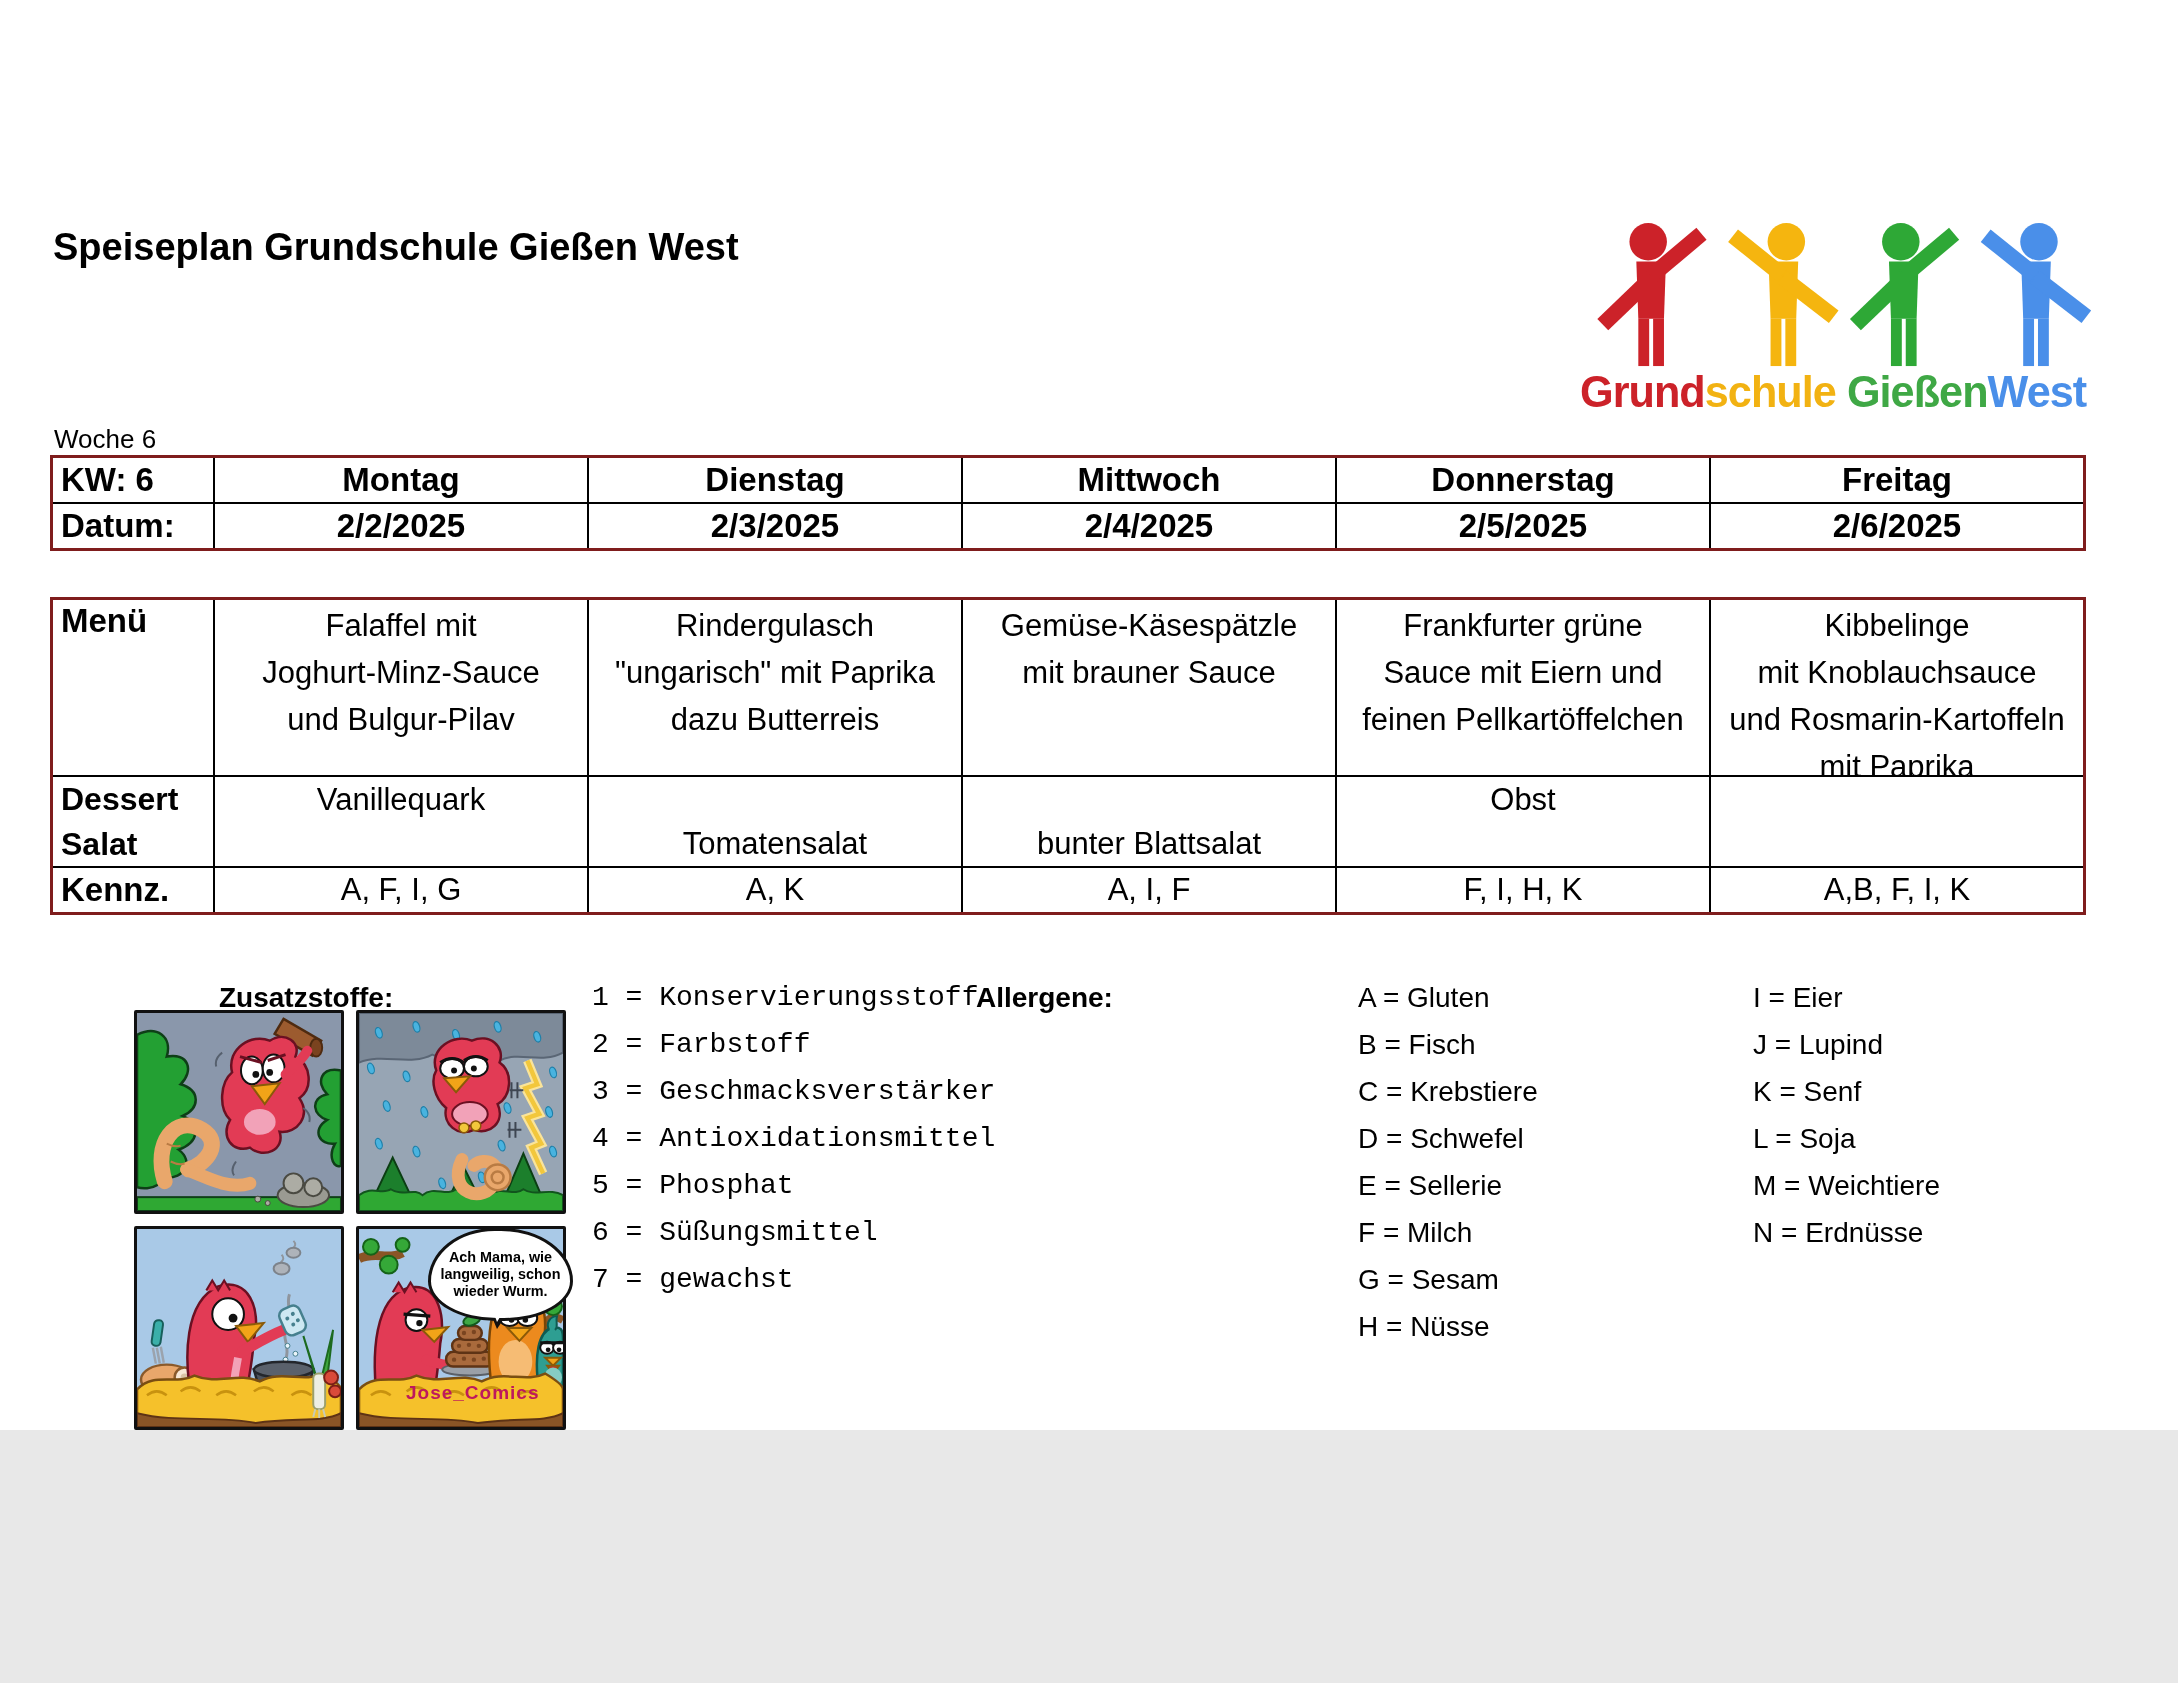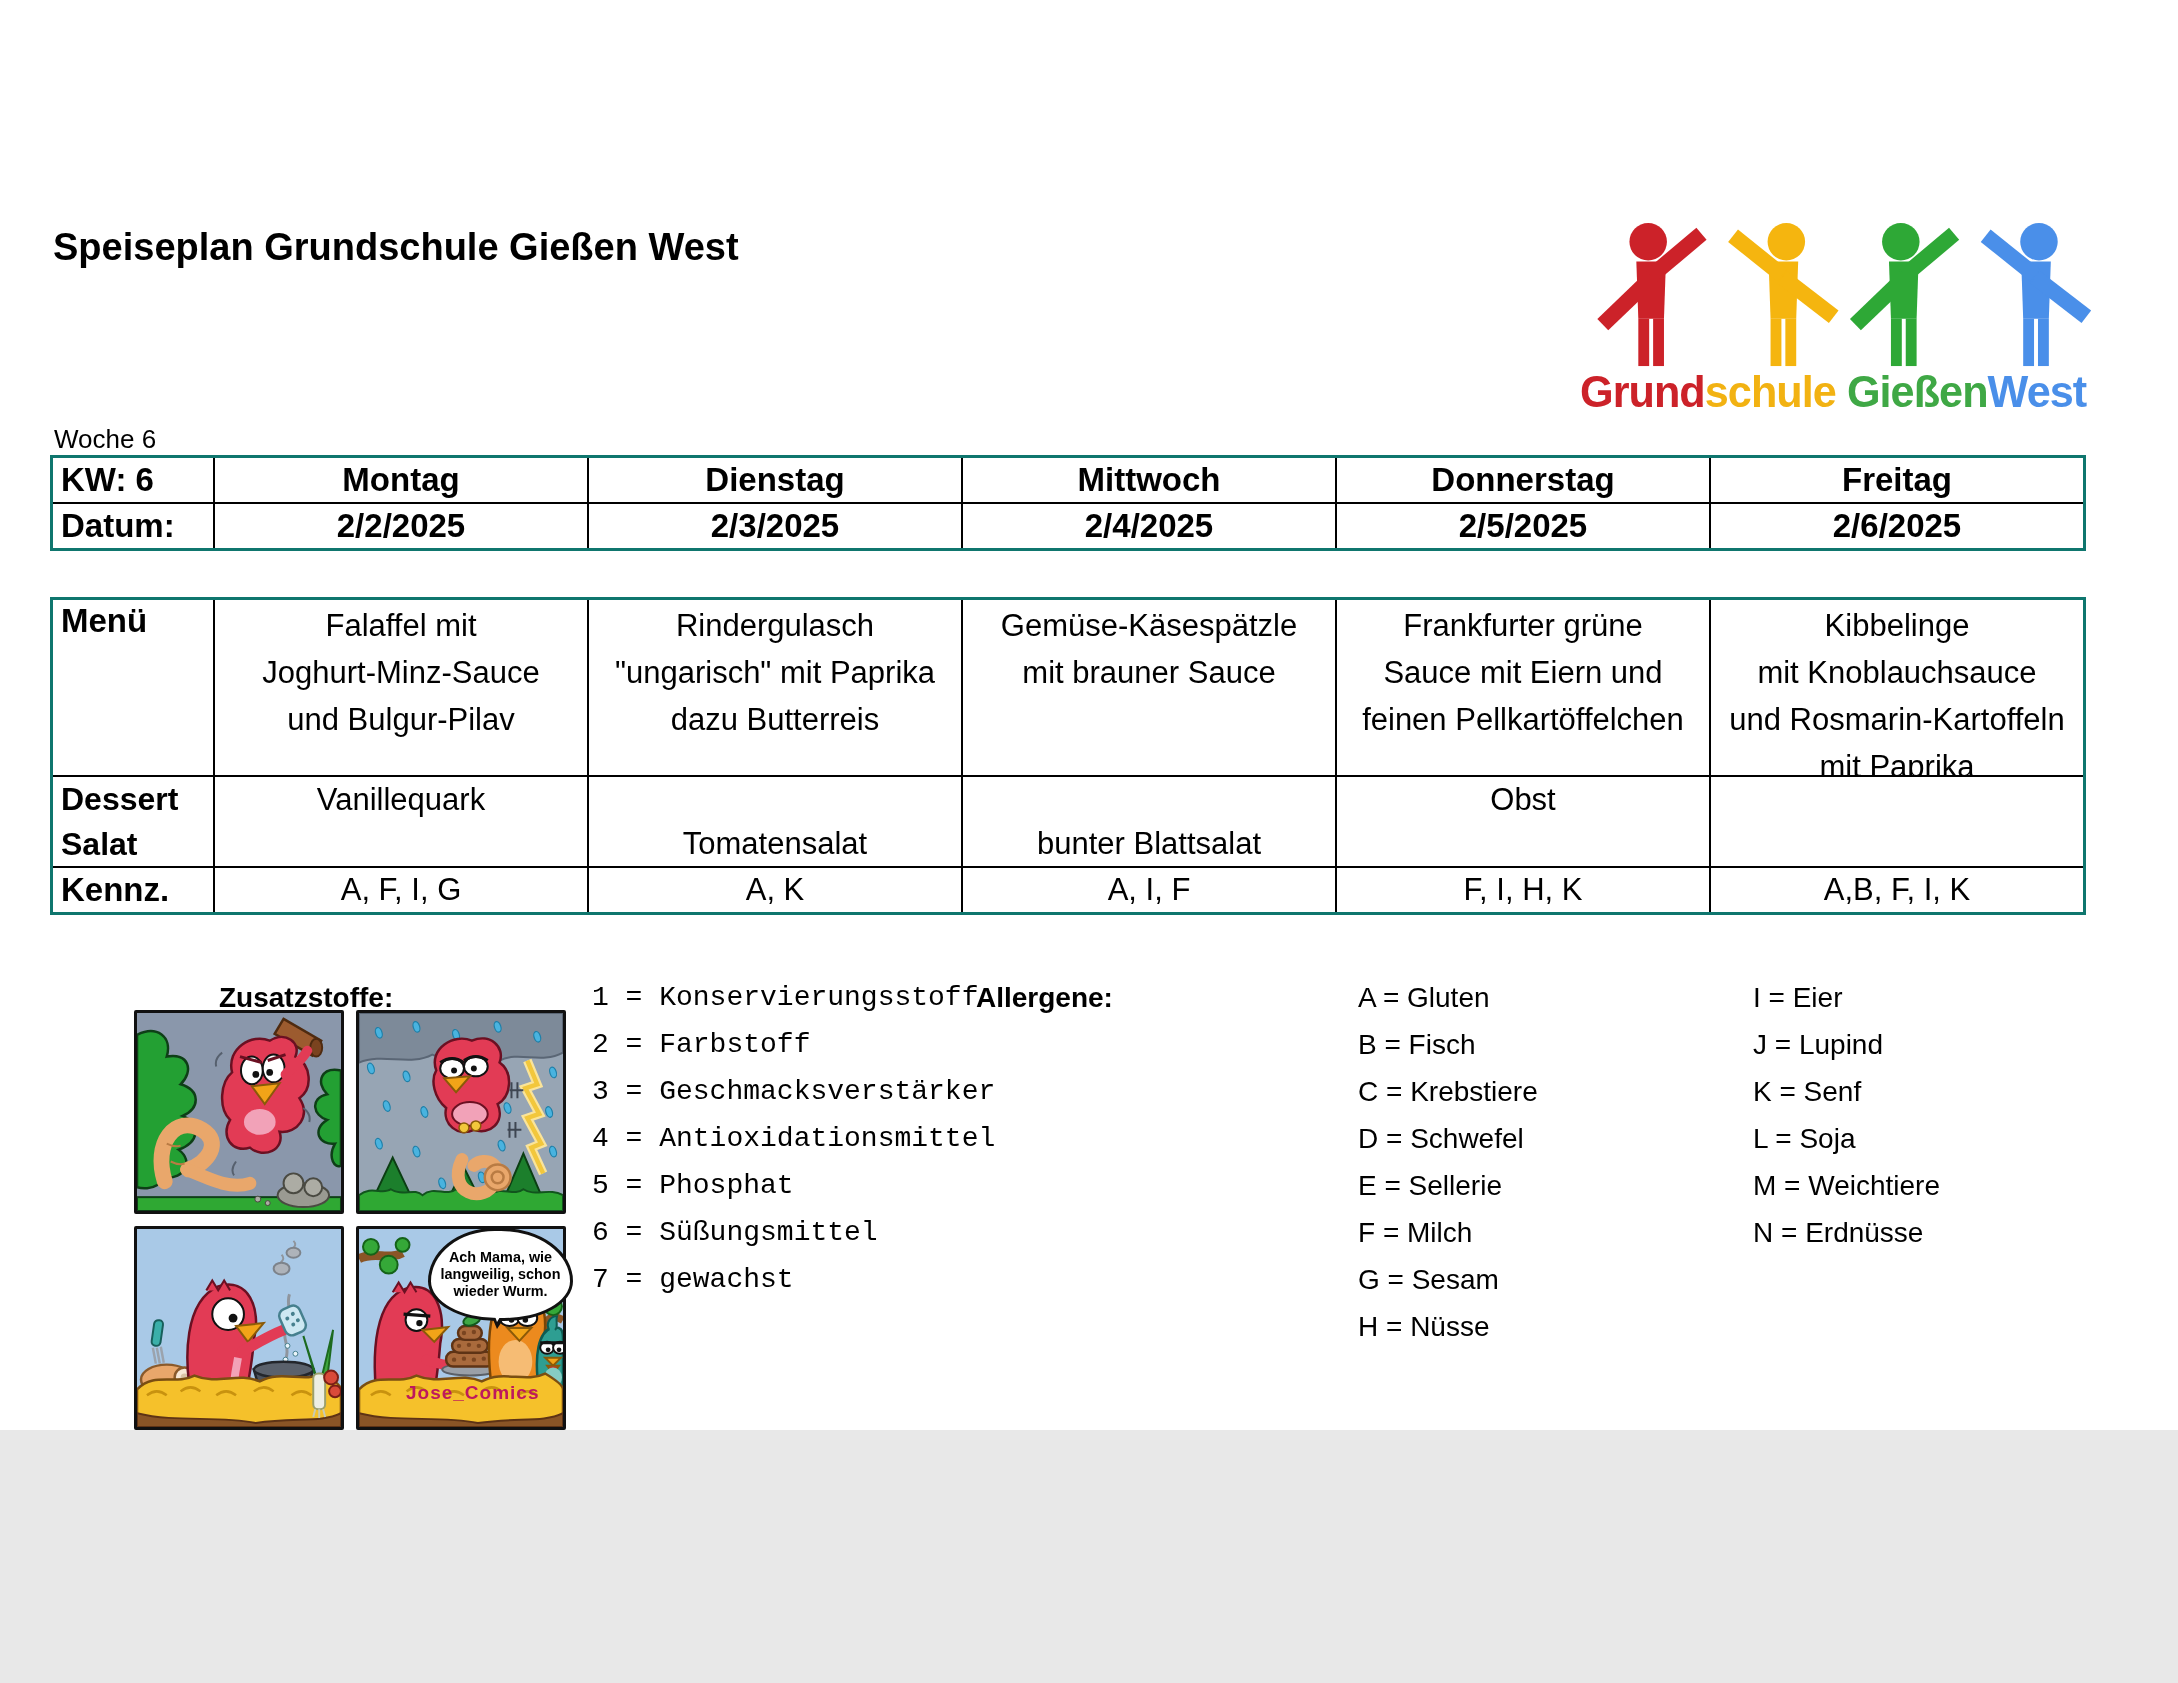--- a/index.html
+++ b/index.html
@@ -11,21 +11,21 @@
   .doc-title{left:53px;top:226px;font-size:38px;font-weight:bold;white-space:nowrap;}
   .week-label{left:54px;top:424px;font-size:26px;}
 
   
   .logo-figures{left:1592px;top:220px;}
   .logo-wordmark{left:1580px;top:366px;font-size:45px;font-weight:bold;letter-spacing:-1px;
                  white-space:nowrap;transform:scaleX(0.96);transform-origin:left;}
   .lw-red{color:#CC2229;} .lw-yellow{color:#F2B212;} .lw-green{color:#3FA845;} .lw-blue{color:#4A8FE9;}
 
   
-  .grid{display:grid;background:#000;border:3px solid #0f766e;gap:2px;width:max-content;}
+  .grid{display:grid;background:#000;border:3px solid #7f1d1d;gap:2px;width:max-content;}
   .week-table{left:50px;top:455px;grid-template-columns:160px repeat(5,372px);grid-auto-rows:44px;}
   .menu-table{left:50px;top:597px;grid-template-columns:160px repeat(5,372px);grid-template-rows:175px 89px 44px;}
   .cell{background:#fff;display:flex;align-items:center;justify-content:center;
         font-size:33px;font-weight:bold;overflow:hidden;}
   .cell.label{justify-content:flex-start;padding-left:8px;}
   .cell.topleft{align-items:flex-start;padding-top:2px;}
   .menu-cell{font-weight:normal;font-size:31px;line-height:47px;white-space:pre-line;
              text-align:center;align-items:flex-start;padding-top:2px;}
   .ds-cell{flex-direction:column;justify-content:flex-start;font-weight:normal;font-size:31px;}
   .ds-cell .line{height:45px;line-height:45px;text-align:center;width:100%;}

